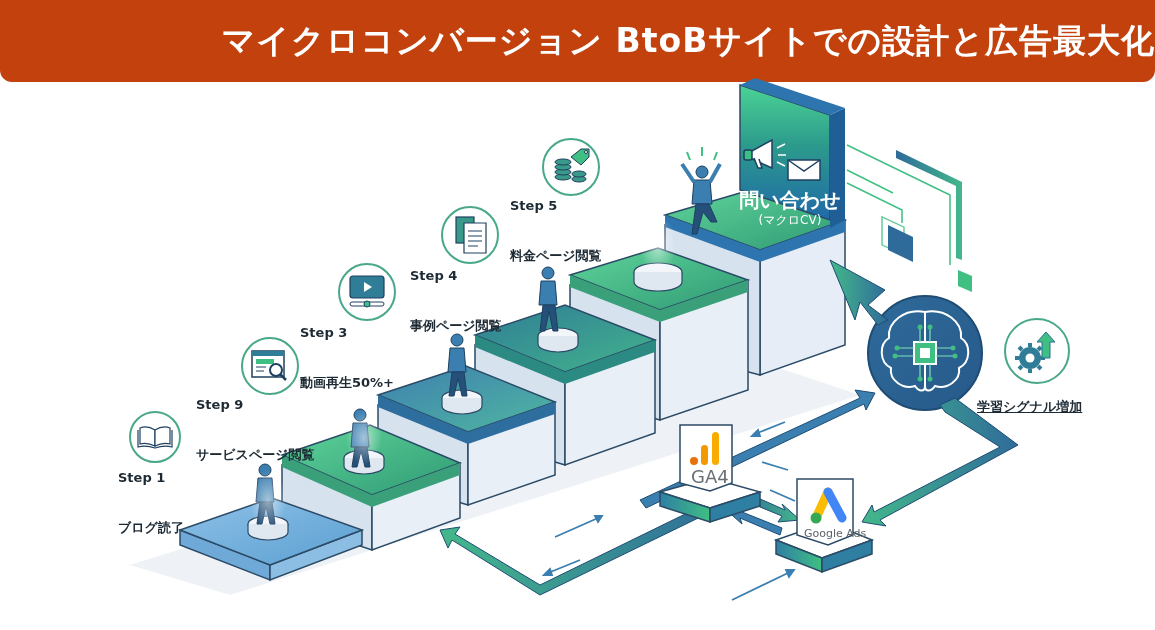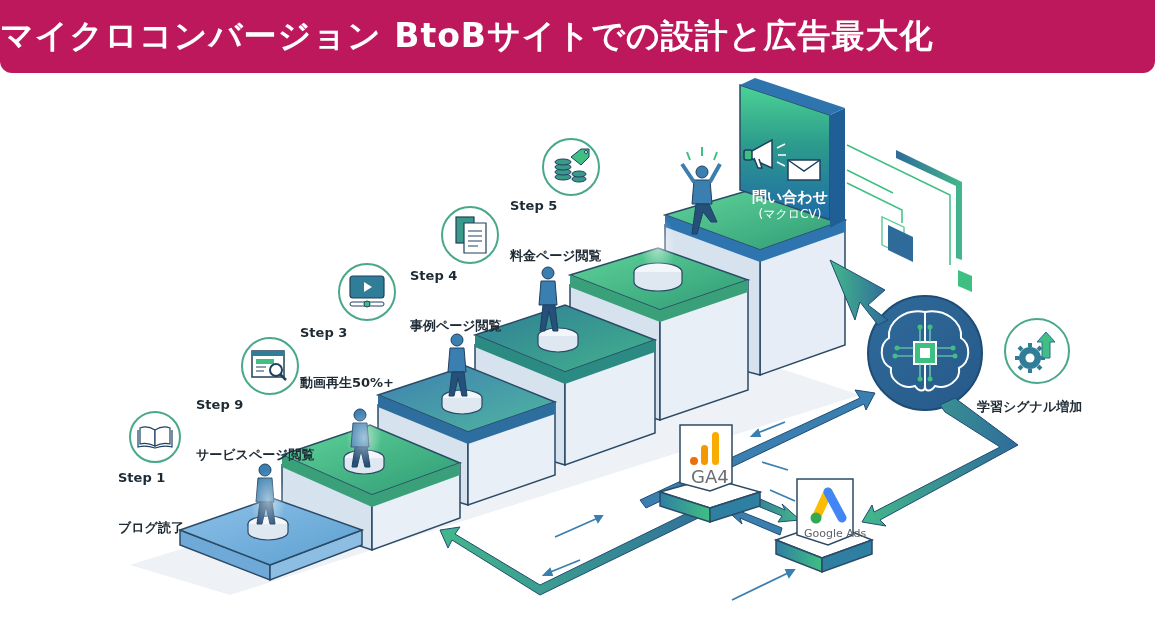--- a/index.html
+++ b/index.html
@@ -2,35 +2,35 @@
 <html><head>
   <meta charset="utf-8">
   <style>
     html, body { margin: 0; padding: 0; }
     body {
       width: 1155px; height: 630px; overflow: hidden; position: relative;
       background: #ffffff;
       font-family: "DejaVu Sans", "Liberation Sans", sans-serif;
     }
     .title-bar {
-      position: absolute; left: 0; top: 0; width: 1155px; height: 73px;
-      background: #be185d; border-radius: 0 0 12px 12px;
-      display: flex; align-items: center; justify-content: flex-start;
+      position: absolute; left: 0; top: 0; width: 1155px; height: 82px;
+      background: #c2410c; border-radius: 0 0 12px 12px;
+      display: flex; align-items: center; justify-content: flex-end;
     }
     .title-bar h1 {
       margin: 0; color: #ffffff; font-size: 33px; font-weight: bold; letter-spacing: 1px;
     }
     svg.diagram { position: absolute; left: 0; top: 0; }
     .lbl { position: absolute; text-align: left; font-weight: bold; color: #1d2a33; line-height: 1.3; }
     .lbl .step { font-size: 13px; display: block; }
     .lbl .name { font-size: 13px; display: block; white-space: nowrap; margin-top: 33px; }
     .goal-text { position: absolute; color: #ffffff; text-align: center; font-weight: bold; line-height: 1.25; }
-    .goal-text .main { font-size: 15px; display: block; }
+    .goal-text .main { font-size: 20px; display: block; }
     .goal-text .sub { font-size: 12px; display: block; font-weight: normal; }
-    .signal-lbl { position: absolute; font-size: 13px; font-weight: bold; color: #1d2a33; white-space: nowrap; }
+    .signal-lbl { position: absolute; font-size: 13px; font-weight: bold; color: #1d2a33; white-space: nowrap; text-decoration: underline; }
     .ga4-text { position: absolute; font-size: 18px; color: #6a6f74; }
     .gads-text { position: absolute; font-size: 11px; color: #5f6368; }
   </style>
 </head>
 <body>
 
 <div class="title-bar">
   <h1>マイクロコンバージョン BtoBサイトでの設計と広告最大化</h1>
 </div>
 

